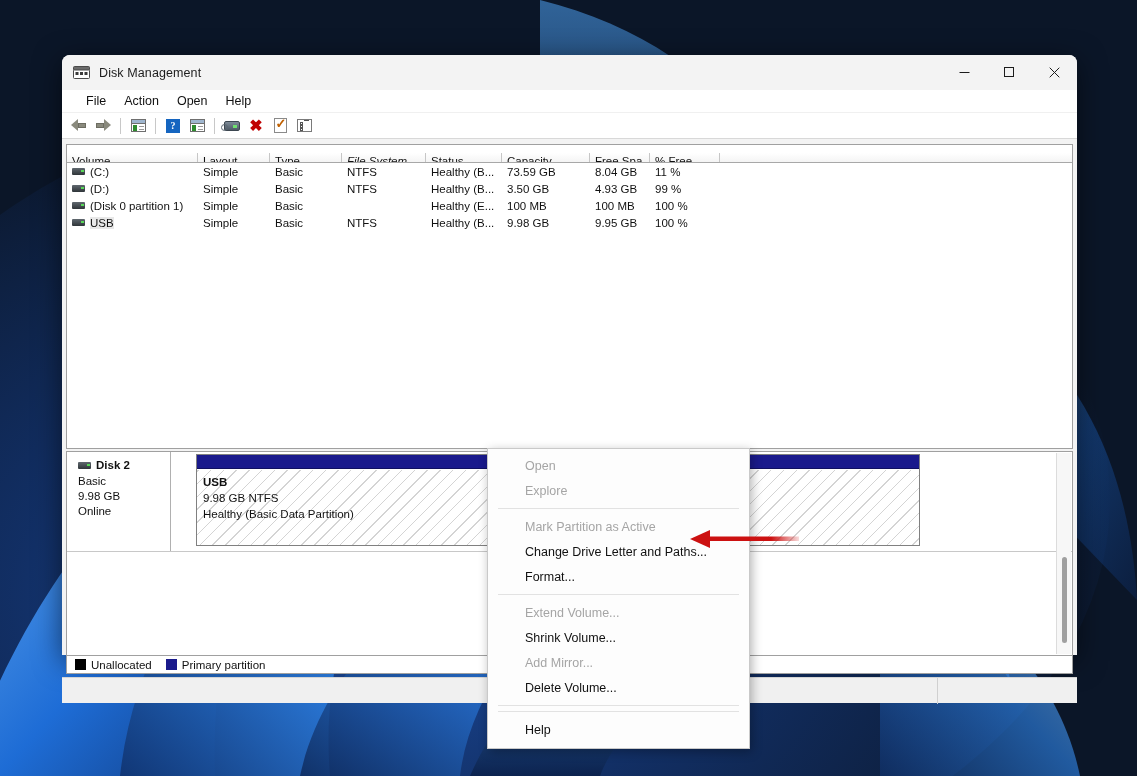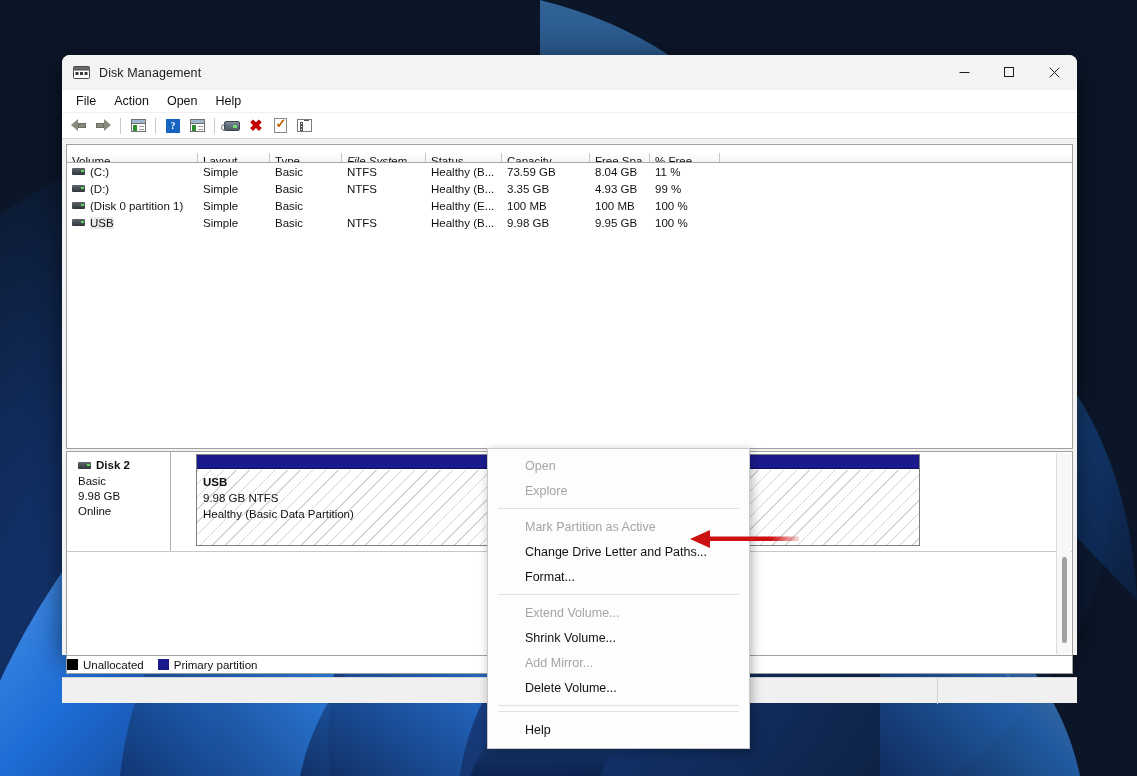--- a/index.html
+++ b/index.html
@@ -52,21 +52,21 @@
     font-size: 12px; color: #1c1c1c;
     border-radius: 0;
   }
   .wbtn:last-child { border-top-right-radius: 8px; }
 
   
   #menubar {
     height: 23px;
     background: #ffffff;
     display: flex; align-items: center;
-    padding-left: 5px;
+    padding-left: 15px;
     border-bottom: 1px solid #f0f0f0;
   }
   .menuitem {
     font-size: 12.5px; color: #111;
     padding: 2px 9px;
     cursor: default;
   }
 
   
   #toolbar {
@@ -255,21 +255,21 @@
   }
 
   
   #legend {
     position: absolute; left: 4px; top: 601px;
     width: 1007px; height: 18px;
     display: flex; align-items: center;
     background: #fff;
     border-left: 1px solid #a0a0a0; border-right: 1px solid #a0a0a0;
     border-bottom: 1px solid #a0a0a0;
-    padding-left: 0;
+    padding-left: 8px;
   }
   .sw { width: 11px; height: 11px; display: inline-block; margin-right: 5px; }
   .lgtext { font-size: 11.5px; color: #111; margin-right: 14px; }
 
   
   #statusbar {
     position: absolute; left: 0; top: 622px;
     width: 1015px; height: 26px;
     background: #f0f0f0;
     border-top: 1px solid #d4d4d4;
@@ -470,21 +470,21 @@
         </div>
         <div class="vrow">
           <div class="vc" style="width: 131px;">
             <span class="vol-ico"></span>
             <span>(D:)</span>
           </div>
           <div class="vc" style="width: 72px;">Simple</div>
           <div class="vc" style="width: 72px;">Basic</div>
           <div class="vc" style="width: 84px;">NTFS</div>
           <div class="vc" style="width: 76px;">Healthy (B...</div>
-          <div class="vc" style="width: 88px;">3.35 GB</div>
+          <div class="vc" style="width: 88px;">3.50 GB</div>
           <div class="vc" style="width: 60px;">4.93 GB</div>
           <div class="vc" style="width: 70px;">99 %</div>
         </div>
         <div class="vrow">
           <div class="vc" style="width: 131px;">
             <span class="vol-ico"></span>
             <span>(Disk 0 partition 1)</span>
           </div>
           <div class="vc" style="width: 72px;">Simple</div>
           <div class="vc" style="width: 72px;">Basic</div>

